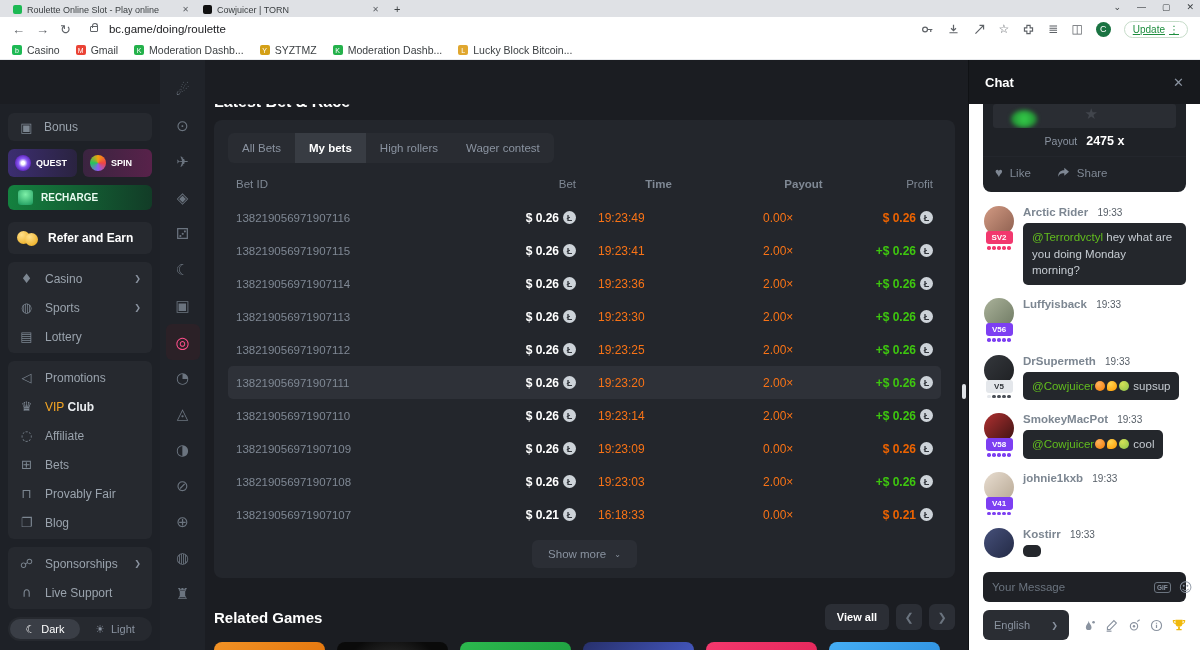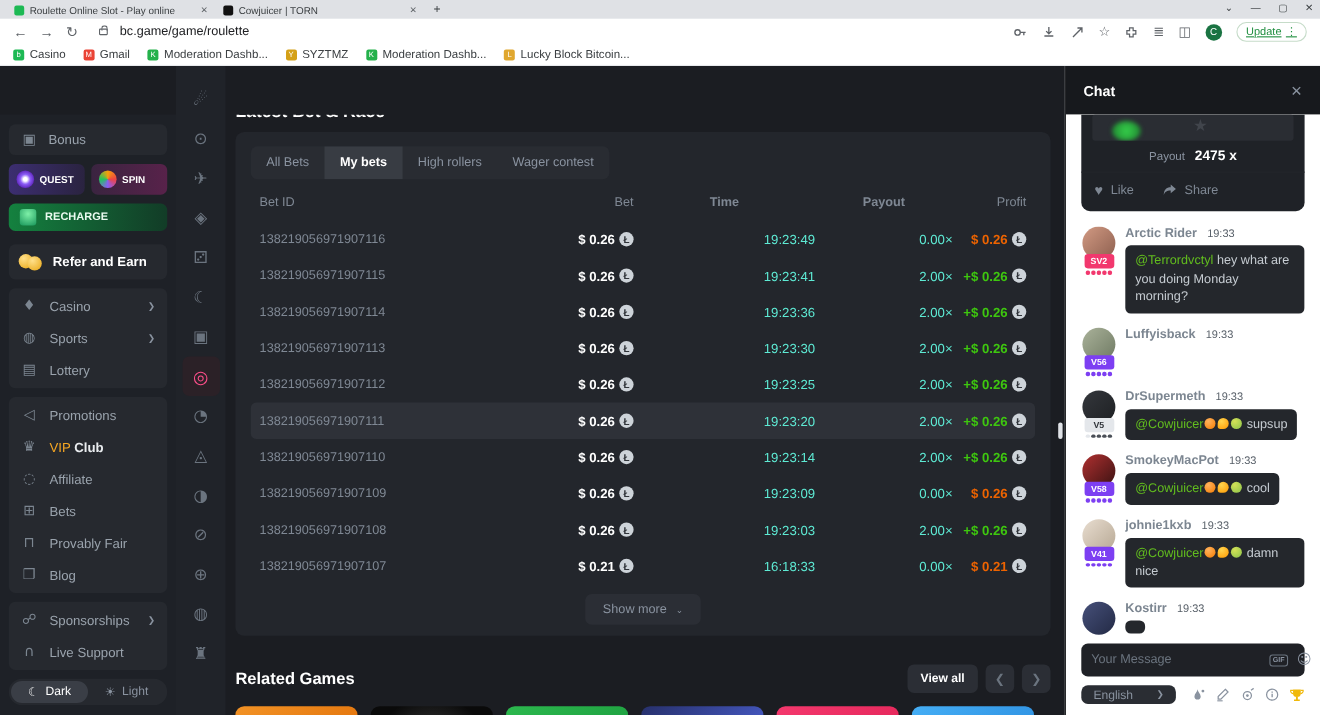--- a/index.html
+++ b/index.html
@@ -71,21 +71,21 @@
   .panel { background:#23262c; border-radius:8px; margin-top:7px; padding:13px 14px 10px; }
   .tabs { display:inline-flex; background:#292c32; border-radius:6px; overflow:hidden; }
   .tabbtn { padding:9px 14px; color:#8a93a0; font-size:11.5px; }
   .tabbtn.tab-on { background:#383c43; color:#fff; font-weight:bold; }
   .thead, .trow { display:grid; grid-template-columns:225px 115px 165px 125px 1fr; align-items:center; padding:0 8px; }
   .thead { height:34px; color:#7f8894; font-size:11.5px; margin-top:4px; }
   .trow { height:33px; border-radius:5px; }
   .trow.hl-on { background:#2e3138; }
   .c-id { color:#7f8894; font-size:11.5px; }
   .c-bet { text-align:right; color:#fff; font-weight:bold; display:flex; justify-content:flex-end; align-items:center; gap:4px; }
-  .c-time, .c-pay { text-align:right; color:#5eead4;margin-left:22px; }
+  .c-time, .c-pay { text-align:left; color:#f97316;margin-left:22px; }
   .c-profit { display:flex; justify-content:flex-end; align-items:center; gap:4px; font-weight:bold; }
   .h-bet { text-align:right; } .h-time,.h-pay { text-align:center;font-weight:bold; } .h-profit { text-align:right; }
   .res-win .amt { color:#3ec70f; }
   .res-loss .amt { color:#ed6300; }
   .coin-s { width:13px; height:13px; border-radius:50%; background:#cdd3d9; color:#30343a; font-size:9px; font-weight:bold; display:inline-flex; align-items:center; justify-content:center; flex:none; }
   .showmore { display:flex; justify-content:center; margin-top:9px; }
   .showmore .sm-btn { background:#2b2e35; color:#8a93a0; border-radius:6px; padding:8px 16px; font-size:11.5px; display:flex; gap:8px; align-items:center; }
   .related { display:flex; align-items:center; margin-top:26px; }
   .related h3 { color:#fff; font-size:15px; flex:1; }
   .viewall { background:#2b2e35; color:#fff; font-weight:bold; font-size:11px; border-radius:6px; padding:7px 12px; }
@@ -125,21 +125,21 @@
   .fruit { display:inline-block; width:10px; height:10px; border-radius:50%; margin:0 1px; vertical-align:-1px; }
   .f-orange { background:radial-gradient(circle at 35% 30%,#ffb25e,#f57c00); }
   .f-mango { background:radial-gradient(circle at 35% 30%,#ffd54f,#ff9800); border-radius:60% 60% 60% 30%; }
   .f-chick { background:radial-gradient(circle at 35% 30%,#d4e157,#8bc34a); }
   .chat-input { margin:6px 14px 0; background:#1f2126; border-radius:6px; height:30px; display:flex; align-items:center; padding:0 9px; gap:8px; }
   .chat-input input { flex:1; background:none; border:none; outline:none; color:#8a93a0; font-size:11.5px; font-family:"Liberation Sans",sans-serif; }
   .chat-input input::placeholder { color:#6b747f; }
   .gif { border:1px solid #6b747f; color:#8a93a0; font-size:6.5px; font-weight:bold; border-radius:3px; padding:1px 2px; }
   .smiley { color:#8a93a0; font-size:13px; font-family:"DejaVu Sans",sans-serif; }
   .chat-foot { display:flex; align-items:center; margin:8px 14px 10px; gap:10px; }
-  .lang { background:#2a2d33; border-radius:6px; height:17px; display:flex; align-items:center; gap:12px; color:#8a93a0; font-size:11px; padding:0 11px; width:86px; justify-content:space-between; }
+  .lang { background:#2a2d33; border-radius:6px; height:30px; display:flex; align-items:center; gap:12px; color:#8a93a0; font-size:11px; padding:0 11px; width:86px; justify-content:space-between; }
   .foot-ics { flex:1; display:flex; justify-content:space-between; align-items:center; padding-left:4px; }
   .fic { color:#8a93a0; }
   .fic svg { display:block; }
 
   .ellipsis { overflow:hidden; white-space:nowrap; text-overflow:ellipsis; }
 </style>
 </head>
 <body>
 
 <div class="chrome">
@@ -168,21 +168,21 @@
         <span>▢</span>
 
         <span>✕</span>
       </div>
   </div>
   <div class="addrbar">
     <span class="nav-arrow">←</span>
     <span class="nav-arrow">→</span>
     <span class="nav-arrow">↻</span>
     <span class="lock"></span>
-    <span class="url">bc.game/game/roulette</span>
+    <span class="url">bc.game/doing/roulette</span>
     <span class="addr-icons">
       <span>
           <svg width="13" height="13" viewBox="0 0 16 16">
             <circle cx="5" cy="8" r="3" fill="none" stroke="#5f6368" stroke-width="1.5"></circle>
             <path d="M8 8 h6 M12 8 v3" stroke="#5f6368" stroke-width="1.5" fill="none"></path>
           </svg>
         </span>
       <span>
           <svg width="13" height="13" viewBox="0 0 16 16">
             <path d="M8 2 v7 M5 6.5 L8 9.5 L11 6.5 M3 12 h10" stroke="#5f6368" stroke-width="1.5" fill="none"></path>
@@ -707,23 +707,20 @@
                 <i></i>
                 <i></i>
                 <i></i>
                 <i></i>
               </span>
             </div>
             <div class="m-body">
               <div class="m-top">
                 <span>johnie1kxb</span>
                 <span class="mt-time">19:33</span>
-              </div>
-              <div class="m-bub">
-                <span class="mention">@Cowjuicer</span><span><i class="fruit f-orange"></i><i class="fruit f-mango"></i><i class="fruit f-chick"></i></span><span> damn nice</span>
               </div>
             </div>
           </div>
 
           <div class="msg">
             <div class="m-left">
               <span class="m-ava" style="background: linear-gradient(135deg, rgb(70, 80, 122), rgb(35, 42, 69));"></span>
 
             </div>
             <div class="m-body">

